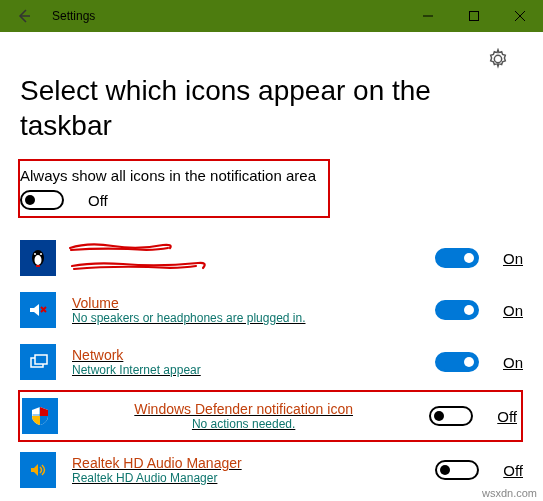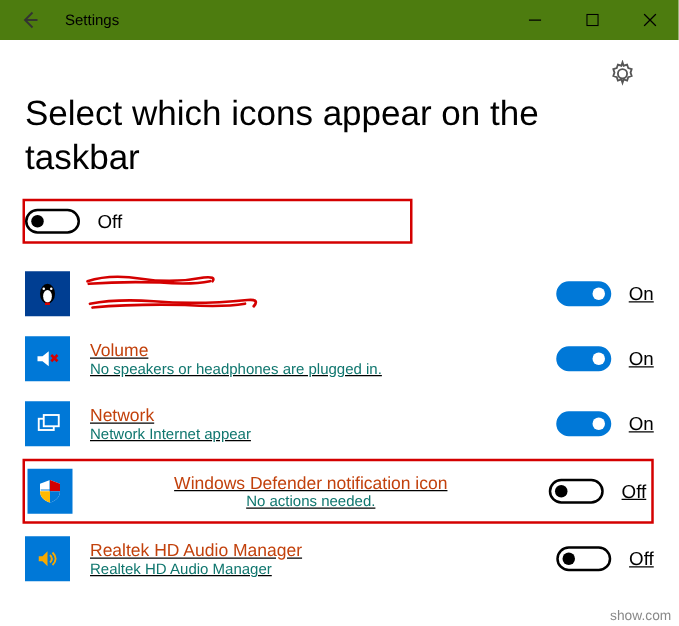--- a/index.html
+++ b/index.html
@@ -65,21 +65,21 @@
     padding: 6px 4px 6px 0;
     margin-left: -2px;
   }
   .master-label {
     font-size: 15px;
     margin-bottom: 6px;
   }
   .toggle-row {
     display: flex;
     align-items: center;
-    gap: 14px;
+    gap: 24px;
   }
   .toggle {
     position: relative;
     width: 44px;
     height: 20px;
     border-radius: 10px;
     flex-shrink: 0;
   }
   .toggle-off {
     background: #fff;
@@ -192,20 +192,21 @@
   <div class="header-row">
     <div class="gear">
       <svg width="22" height="22" viewBox="0 0 24 24">
           <path fill="none" stroke="#555" stroke-width="1.6" d="M12 8a4 4 0 1 0 0 8 4 4 0 0 0 0-8zM12 2l1 3 3-1 1 3 3 1-1 3 1 3-3 1-1 3-3-1-1 3-1-3-3 1-1-3-3-1 1-3-1-3 3-1 1-3 3 1z"></path>
         </svg>
     </div>
     <div class="page-title">Select which icons appear on the taskbar</div>
   </div>
 
   <div class="red-box" style="width:312px; margin-bottom:6px;">
+    <div class="master-label">Always show all icons in the notification area</div>
     <div class="toggle-row">
       <div class="toggle toggle-off"></div>
       <div class="toggle-state">Off</div>
     </div>
   </div>
 
   <div class="list">
 
     <div class="item">
       <div class="icon-tile dark">
@@ -301,13 +302,13 @@
       </div>
       <div class="toggle-row">
         <div class="toggle toggle-off"></div>
         <div class="toggle-state">Off</div>
       </div>
     </div>
 
   </div>
 </div>
 
-<div class="watermark">show.com</div>
+<div class="watermark">wsxdn.com</div>
 
 </body></html>

